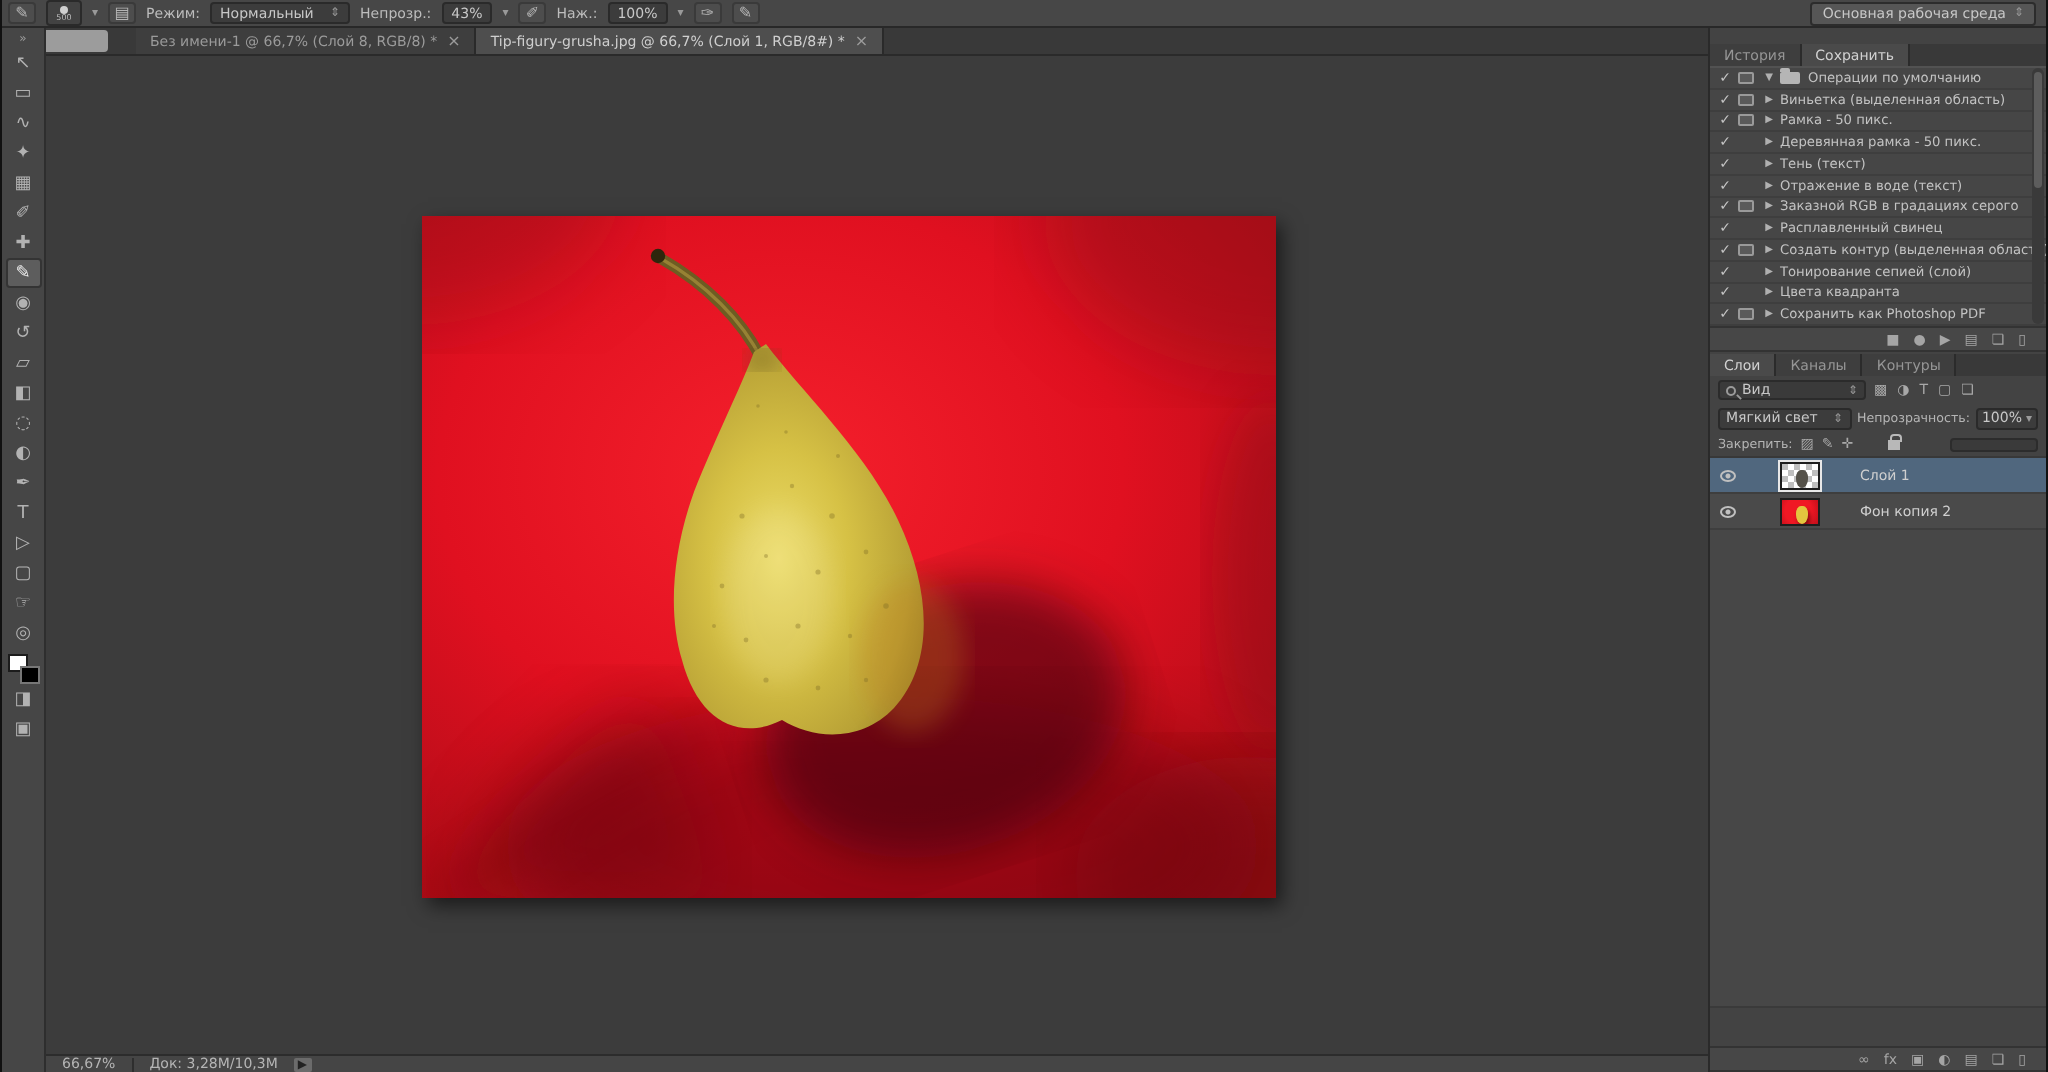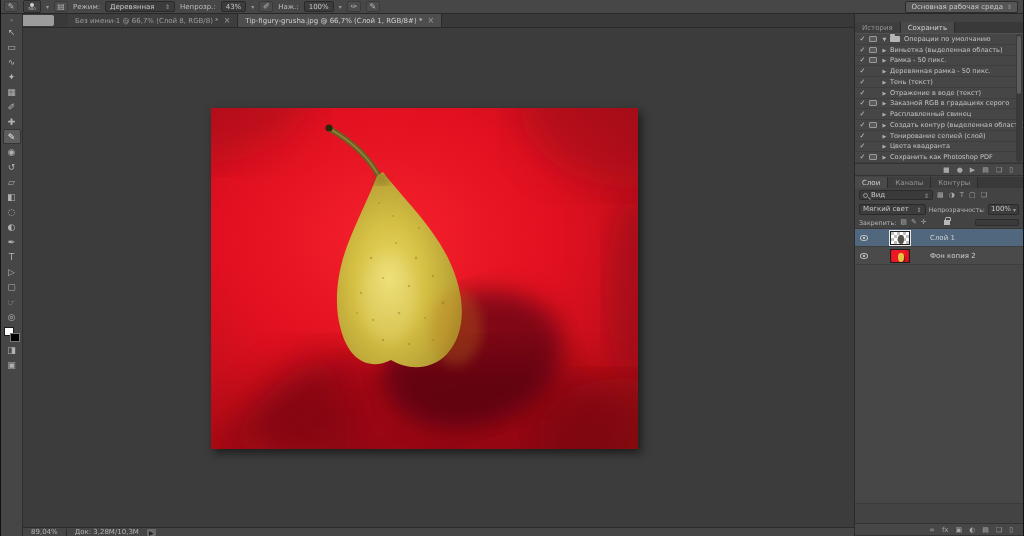--- a/index.html
+++ b/index.html
@@ -122,21 +122,21 @@
   <div class="options-bar">
     <div class="ob-icon">✎</div>
     <div class="brush-preset">
       <div class="brush-dot"></div>
       <div class="brush-num">500</div>
     </div>
     <span class="updn">▾</span>
     <div class="ob-icon">▤</div>
     <span class="ob-label">Режим:</span>
     <div class="obox" style="width:70px; justify-content:space-between;">
-      <span>Деревянная</span>
+      <span>Нормальный</span>
       <span class="updn">⇕</span>
     </div>
     <span class="ob-label">Непрозр.:</span>
     <div class="obox">
       <span>43%</span>
     </div>
     <span class="updn">▾</span>
     <div class="ob-icon">✐</div>
     <span class="ob-label">Наж.:</span>
     <div class="obox">
@@ -261,21 +261,21 @@
             <circle cx="222" cy="232" r="1.1"></circle>
           <circle cx="208" cy="120" r="1.0"></circle>
             <circle cx="182" cy="108" r="0.9"></circle>
             <circle cx="168" cy="95" r="0.9"></circle>
         </g>
       </svg>
     </div>
   </div>
 
   <div class="status-bar">
-    <span>89,04%</span>
+    <span>66,67%</span>
     <div class="status-div"></div>
     <span>Док: 3,28М/10,3М</span>
     <span class="status-arrow">▶</span>
   </div>
 
   <div class="right">
     <div class="actions-wrap">
       <div class="panel-tabs" id="actions-tabs">
           <div class="panel-tab inactive">История</div>
           <div class="panel-tab active">Сохранить</div>

